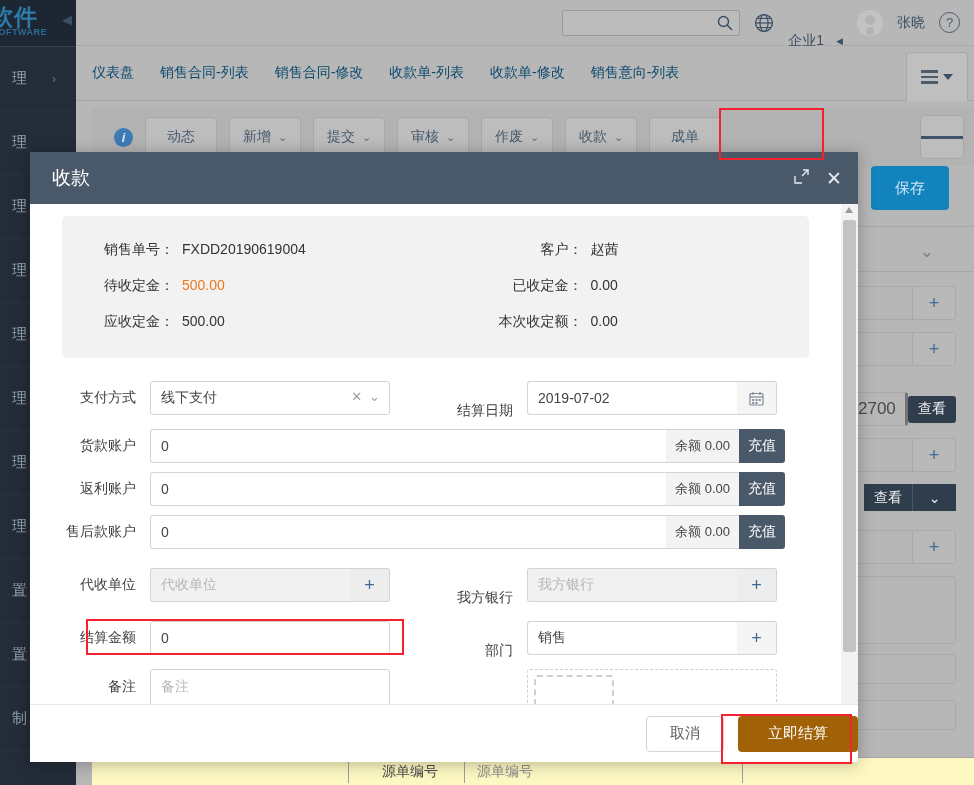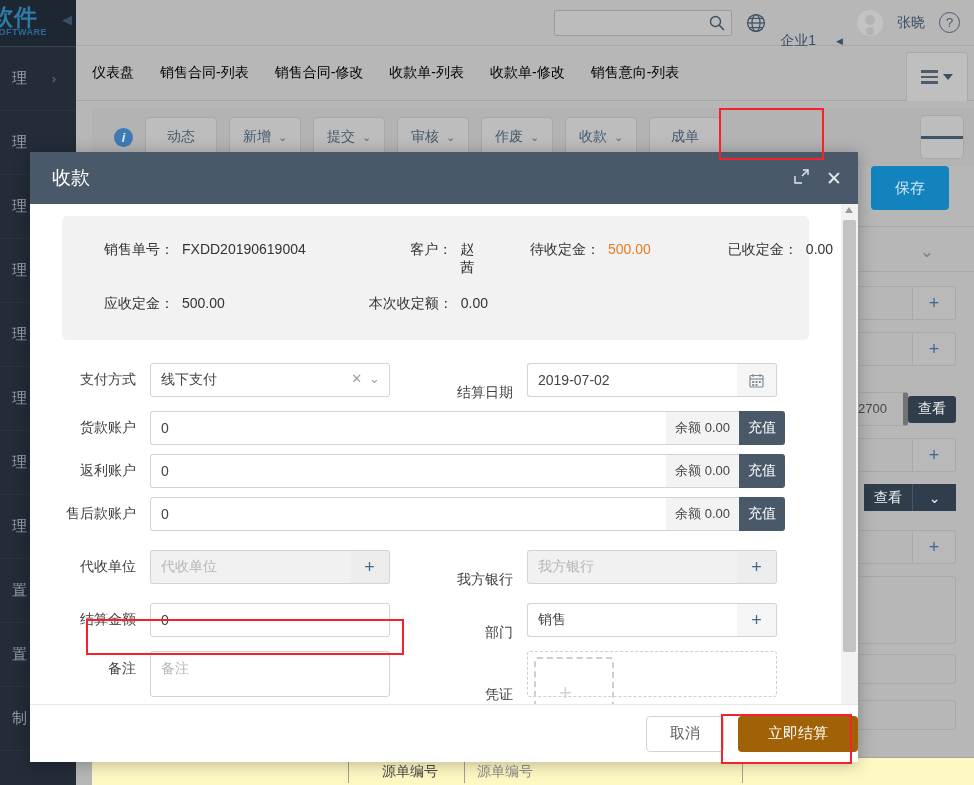--- a/index.html
+++ b/index.html
@@ -38,41 +38,41 @@
     background: #b7b7b7; border-bottom: 1px solid #aaa;
     display: flex; align-items: center; justify-content: flex-end; gap: 14px;
     padding-right: 14px;
   }
   .search-box {
     width: 178px; height: 26px; border: 1px solid #9b9b9b; background: #bcbcbc;
     border-radius: 2px; position: relative;
   }
   .search-box .mag { position: absolute; right: 6px; top: 4px; }
   .globe-ic { width: 20px; height: 20px; }
-  .ent-sel { color: #3c4f63; font-size: 14px; display: flex; align-items: center; gap: 20px; margin-top: 36px; }
+  .ent-sel { color: #3c4f63; font-size: 14px; display: flex; align-items: center; gap: 12px; margin-top: 36px; }
   .ent-sel .tri { font-size: 9px; color: #3c4f63; }
   .avatar {
     width: 26px; height: 26px; border-radius: 50%; background: #c3c3c3;
     display: inline-block; position: relative; overflow: hidden;
   }
   .avatar::after {
     content: ""; position: absolute; left: 50%; top: 5px; width: 10px; height: 10px;
     transform: translateX(-50%); border-radius: 50%; background: #b3b3b3;
     box-shadow: 0 11px 0 -1px #b3b3b3;
   }
   .uname { color: #3c4f63; font-size: 14px; }
   .help-ic { width: 21px; height: 21px; border: 1.6px solid #4a5b6e; border-radius: 50%;
     color: #4a5b6e; font-size: 13px; display: flex; align-items: center; justify-content: center; }
 
   .tabrow {
     position: absolute; left: 76px; top: 46px; right: 0; height: 55px;
     background: #b7b7b7; border-bottom: 1px solid #a6a6a6;
     display: flex; align-items: center; padding-left: 16px; gap: 26px;
   }
-  .tab { color: #000000; font-size: 14px; white-space: nowrap; }
+  .tab { color: #0c4a6e; font-size: 14px; white-space: nowrap; }
   .tabmenu-btn {
     position: absolute; right: 6px; top: 6px; width: 62px; height: 49px;
     background: #bfbfbf; border: 1px solid #a9a9a9; border-bottom: none;
     border-radius: 4px 4px 0 0; display: flex; align-items: center; justify-content: center; gap: 5px;
   }
   .burger { width: 17px; }
   .burger span { display: block; height: 2.5px; background: #4e5b68; margin: 3px 0; }
   .caret-dn { width: 0; height: 0; border-left: 5px solid transparent; border-right: 5px solid transparent; border-top: 6px solid #3c4f63; }
 
   .toolbar {
@@ -139,21 +139,21 @@
   .modal-scroll { position: absolute; left: 0; top: 0; right: 17px; bottom: 0; padding: 12px 0 0 0; }
 
   .sbar { position: absolute; right: 0; top: 0; bottom: 0; width: 17px; background: #f2f2f2; }
   .sbar .up { position: absolute; left: 4px; top: 3px; width: 0; height: 0;
     border-left: 4.5px solid transparent; border-right: 4.5px solid transparent; border-bottom: 6px solid #9a9a9a; }
   .sbar .thumb { position: absolute; left: 2px; top: 16px; width: 13px; height: 432px; background: #c3c3c3; border-radius: 2px; }
 
   .info-card {
     margin: 0 32px; background: #f2f2f2; border-radius: 5px; padding: 16px 0 18px 0;
   }
-  .info-grid { display: grid; grid-template-columns: 1fr 1fr 1fr 1fr; }
+  .info-grid { display: grid; grid-template-columns: 1fr 1fr; }
   .info-cell { display: flex; align-items: baseline; padding: 9px 0; }
   .info-lab { width: 120px; text-align: right; color: #333; font-size: 14px; padding-right: 8px; }
   .info-lab2 { width: 155px; text-align: right; color: #333; font-size: 14px; padding-right: 8px; }
   .info-val { color: #333; font-size: 14px; }
   .info-val.accent { color: #ee7a1e; }
 
   .form { padding: 18px 32px 0 32px; }
   .frow { display: flex; align-items: center; margin-bottom: 9px; }
   .flabel { width: 88px; text-align: right; padding-right: 14px; color: #3f3f3f; font-size: 14px; flex-shrink: 0; }
   .flabel.wide { width: 105px; margin-top: 26px; }
@@ -350,21 +350,21 @@
       </div>
       <div class="bg-row" style="top:68px;">
         <span class="bg-inp" style="width:60px;"></span>
         <span class="bg-plus">+</span>
       </div>
       <div class="bg-row" style="top:114px;">
         <span class="bg-inp" style="width:60px;"></span>
         <span class="bg-plus">+</span>
       </div>
       <div class="bg-row" style="top:174px;">
-        <span class="bg-inp" style="width:55px;padding:0 4px;line-height:32px;color:#4a4a4a;font-size:13px;border-right:5px solid #737373;border-radius:3px;margin-left:20px;">2700</span>
+        <span class="bg-inp" style="width:55px;padding:0 4px;line-height:32px;color:#4a4a4a;font-size:17px;border-right:3px solid #737373;border-radius:3px;margin-left:20px;">2700</span>
         <span class="bg-dark" style="border-radius:3px;">查看</span>
       </div>
       <div class="bg-row" style="top:220px;">
         <span class="bg-inp" style="width:60px;"></span>
         <span class="bg-plus">+</span>
       </div>
       <div class="bg-row" style="top:266px;">
         <span class="bg-dark">查看</span>
         <span class="bg-dark" style="width:44px;border-left:1px solid #475668;">⌄</span>
       </div>

